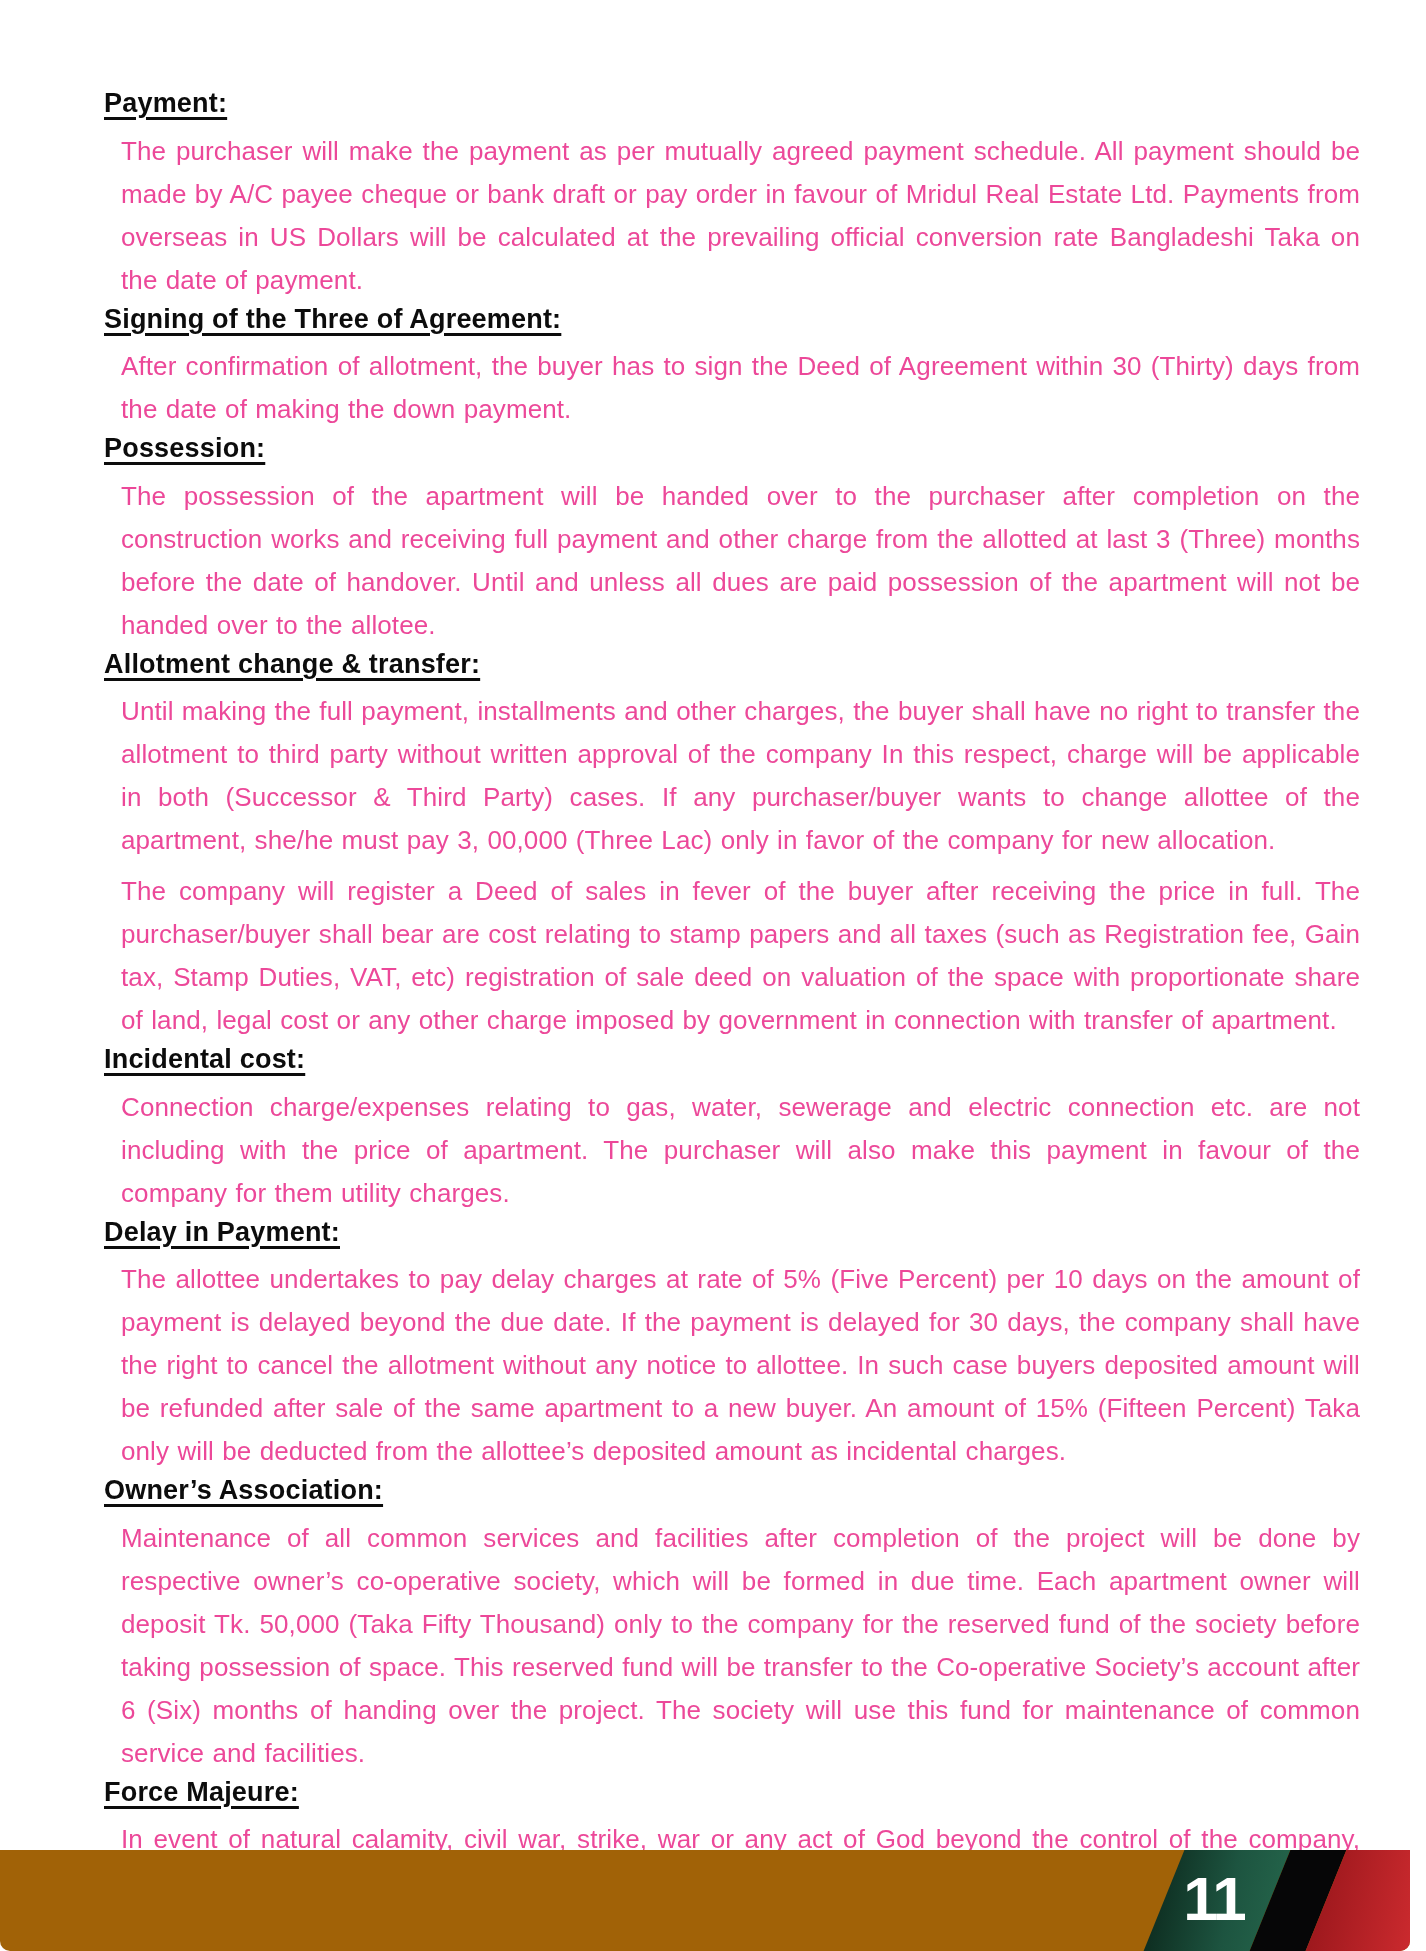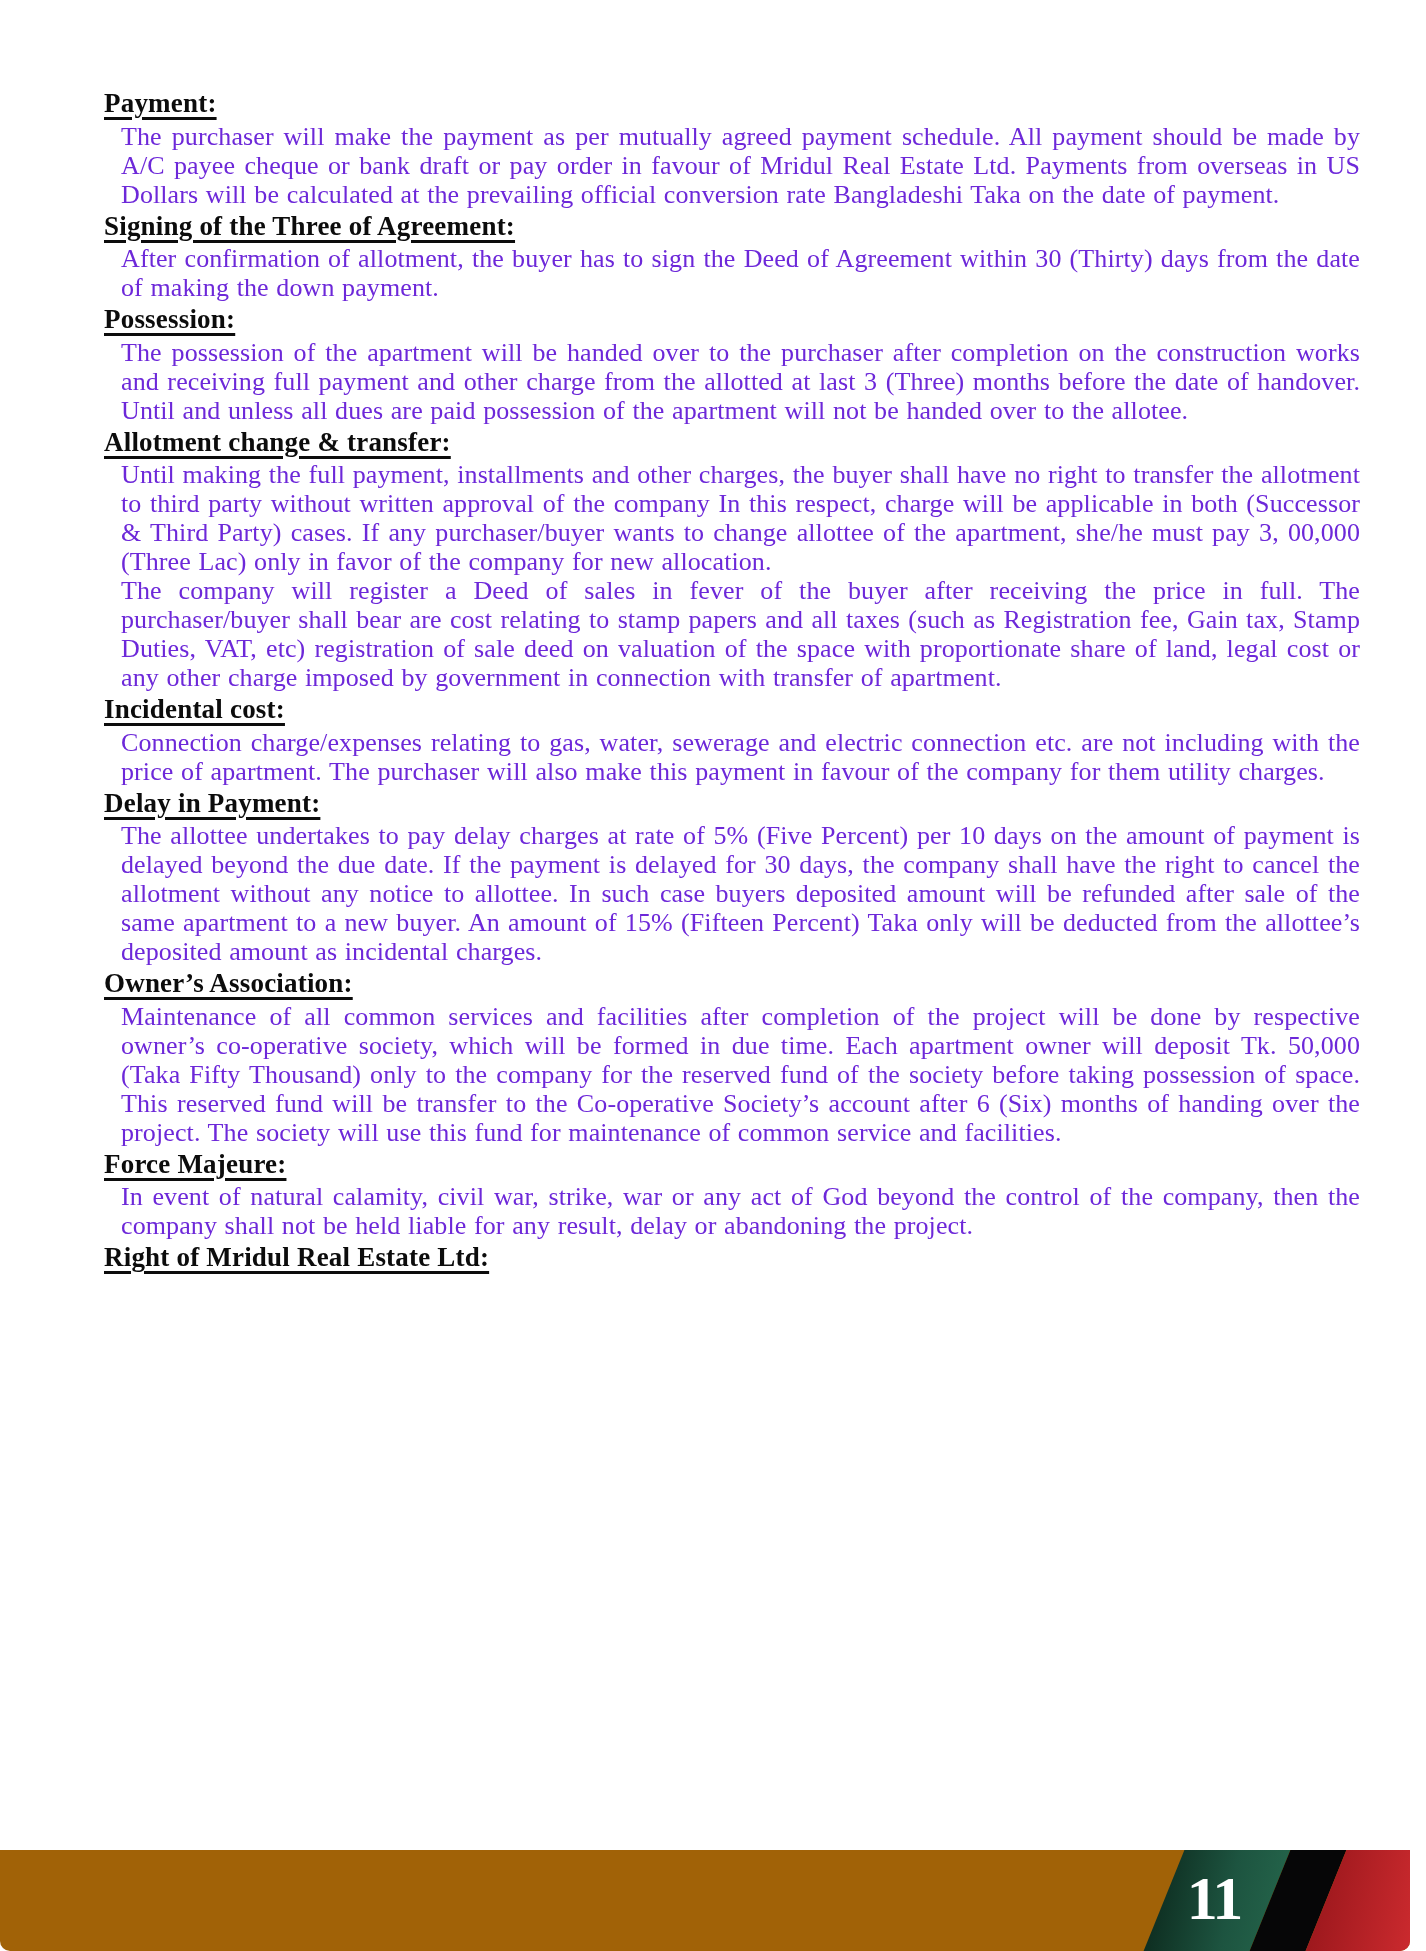--- a/index.html
+++ b/index.html
@@ -1,45 +1,45 @@
 <!DOCTYPE html>
 <html><head>
 <meta charset="utf-8">
 <style>
   html,body{margin:0;padding:0;background:#ffffff;}
   .page{
     position:relative;
     width:1410px;height:1951px;
     background:#ffffff;
     overflow:hidden;
-    font-family:Liberation Serif, serif;
+    font-family:Liberation Sans, sans-serif;
     border-radius:10px;
     -webkit-font-smoothing:antialiased;
   }
   .content{
     position:absolute;
     left:104px;top:86px;
     width:1256px;
   }
   .sec h2{
     margin:0;
     font-size:27px;
     line-height:35.5px;
     font-weight:700;
     color:#0c0c0c;
     letter-spacing:0.2px;
     text-decoration:underline;
     text-decoration-thickness:2.5px;
     text-underline-offset:5px;
   }
   .sec p{
-    margin:0 0 0 17px;
+    margin:8px 0 0 17px;
     font-size:26px;
-    line-height:29px;
-    color:#6d28d9;
+    line-height:43px;
+    color:#ec4899;
     letter-spacing:0.1px;
     word-spacing:1px;
     text-align:justify;
   }
   .footer{
     position:absolute;
     left:0;right:0;bottom:0;
     height:101px;
     background:#a16207;
     overflow:hidden;

